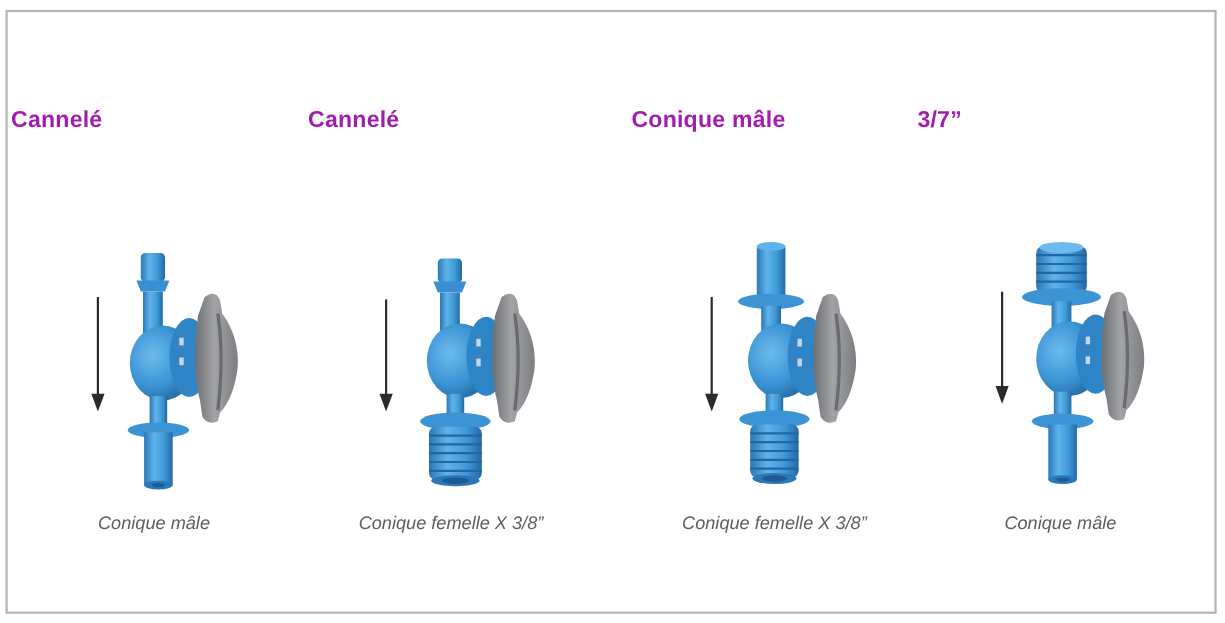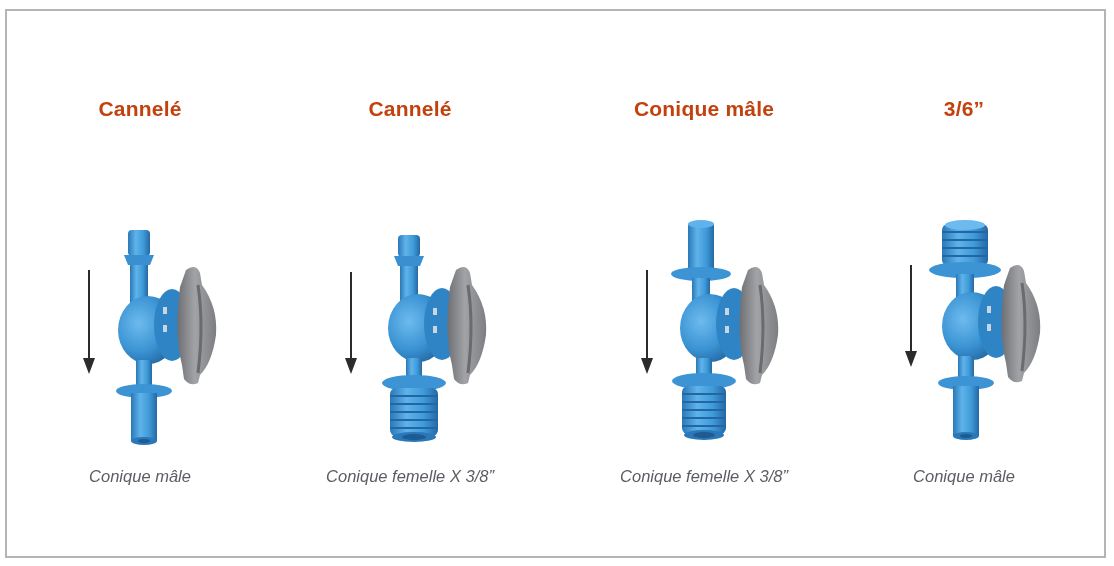--- a/index.html
+++ b/index.html
@@ -1,19 +1,19 @@
 <!DOCTYPE html>
 <html><head>
 <meta charset="utf-8">
 <style>
   html, body { margin: 0; padding: 0; background: #ffffff; }
   body { width: 1114px; height: 566px; position: relative; overflow: hidden; font-family: "Liberation Sans", "DejaVu Sans", sans-serif; }
   .frame { position: absolute; left: 5px; top: 9px; width: 1101px; height: 549px; border: 2px solid #b4b4b4; box-sizing: border-box; background: #fff; }
   .item { position: absolute; top: 0; width: 260px; height: 566px; }
-  .title { position: absolute; top: 97px; left: 0; width: 100%; text-align: center; font-size: 21px; font-weight: bold; color: #c2410c; letter-spacing: 0.2px; }
+  .title { position: absolute; top: 97px; left: 0; width: 100%; text-align: left; font-size: 21px; font-weight: bold; color: #a21caf; letter-spacing: 0.2px; }
   .caption { position: absolute; top: 467px; left: 0; width: 100%; text-align: center; font-size: 16.5px; font-style: italic; color: #5a5d63; }
   .arrow { position: absolute; }
   .valve { position: absolute; }
 </style>
 </head>
 <body>
 
 <div class="frame"></div>
 
 <svg width="0" height="0" style="position:absolute">
@@ -128,21 +128,21 @@
       <line x1="20" y1="200" x2="64" y2="200"></line>
       <line x1="20" y1="208" x2="64" y2="208"></line>
     </g>
     <ellipse cx="42" cy="217" rx="20" ry="5" fill="#2a78b8"></ellipse>
     <ellipse cx="42" cy="217" rx="11" ry="3" fill="#1d5b92"></ellipse>
   </svg>
   <div class="caption">Conique femelle X 3/8”</div>
 </div>
 
 <div class="item" style="left:834px;">
-  <div class="title">3/6”</div>
+  <div class="title">3/7”</div>
   <svg class="arrow" style="left:70px;top:265px;" width="14" height="104" viewBox="0 0 14 104">
     <line x1="7" y1="0" x2="7" y2="88" stroke="#2b2b2b" stroke-width="2"></line>
     <polygon points="1,86 13,86 7,102" fill="#2b2b2b"></polygon>
   </svg>
   <svg class="valve" style="left:92px;top:218px;" width="130" height="232" viewBox="0 0 130 232">
 
     <rect x="16" y="6" width="46" height="42" rx="6" fill="url(#blueH)"></rect>
     <g stroke="#2267a3" stroke-width="2">
       <line x1="16" y1="14" x2="62" y2="14"></line>
       <line x1="16" y1="22" x2="62" y2="22"></line>

